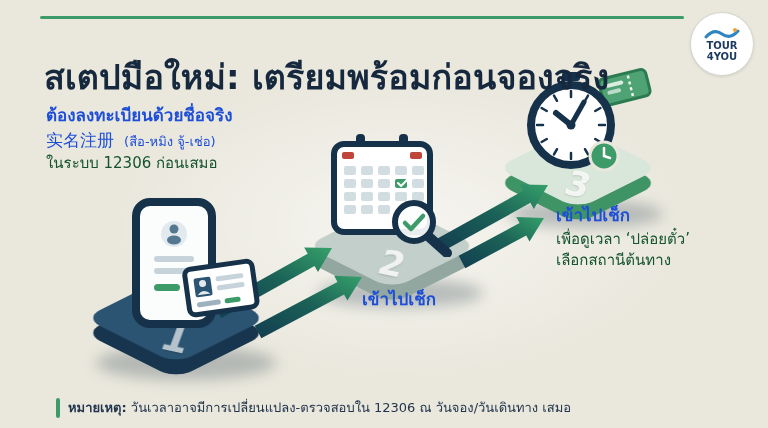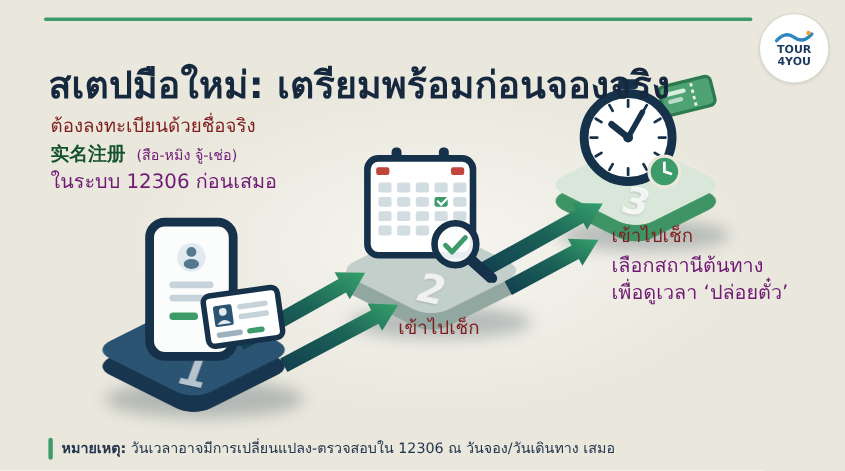--- a/index.html
+++ b/index.html
@@ -24,24 +24,24 @@
   }
   .logo{
     position:absolute; left:690px; top:12px; width:64px; height:64px;
     background:#ffffff; border:1px solid #d4d7cd; border-radius:50%;
     display:flex; flex-direction:column; align-items:center; justify-content:center;
     box-shadow:0 1px 3px rgba(0,0,0,.10); z-index:5;
   }
   .logo-text{ font-size:10px; font-weight:700; color:#1c3a5e; line-height:1.1; text-align:center; }
 
   .block{ position:absolute; z-index:4; line-height:1.4; white-space:nowrap; }
-  .b-head{ font-weight:400; font-size:17px; color:#7f1d1d; margin-bottom:1px; }
-  .b-cn{ font-weight:700; font-size:17px; color:#14532d; }
-  .b-ph{ font-size:13px; color:#701a75; margin-left:5px; }
-  .b-line{ font-size:18px; color:#701a75; }
+  .b-head{ font-weight:700; font-size:17px; color:#1d4ed8; margin-bottom:1px; }
+  .b-cn{ font-weight:400; font-size:17px; color:#1d4ed8; }
+  .b-ph{ font-size:13px; color:#1d4ed8; margin-left:5px; }
+  .b-line{ font-size:15px; color:#14532d; }
 
   .plat{ position:absolute; z-index:1; }
   .plat .face{
     position:absolute; left:0; top:0; width:100%; height:100%;
     border-radius:22px; transform:rotateX(60deg) rotateZ(45deg);
   }
   .plat .face.bottom{ top:15px; }
   .plat .num{
     position:absolute; left:0; right:0; text-align:center;
     font-weight:700; color:rgba(255,255,255,.82);
@@ -69,21 +69,21 @@
   .sh2{ left:318px; top:278px; width:165px; height:30px; }
   .sh3{ left:508px; top:200px; width:155px; height:28px; }
 
   .arrows{ position:absolute; left:0; top:0; width:768px; height:428px; z-index:2; pointer-events:none; }
   .ill{ position:absolute; z-index:3; }
   .ill-phone{ left:96px;  top:196px; }
   .ill-cal{   left:320px; top:132px; }
   .ill-clock{ left:514px; top:62px; }
 
   .footer{
-    position:absolute; left:44px; bottom:10px;
+    position:absolute; left:56px; bottom:10px;
     display:flex; align-items:center; gap:8px; z-index:4;
   }
   .footer-bar{ width:4px; height:20px; background:#3d9b6a; border-radius:2px; }
   .footer-text{ font-size:13px; color:#22354c; white-space:nowrap; }
   .footer-text b{ font-weight:700; }
 </style>
 </head>
 <body>
 
 <div class="canvas">
@@ -112,22 +112,22 @@
     </div>
     <div class="b-line">ในระบบ 12306 ก่อนเสมอ</div>
   </div>
 
   <div class="block" style="left:362px; top:288px;">
     <div class="b-head">เข้าไปเช็ก</div>
   </div>
 
   <div class="block" style="left:556px; top:204px;">
     <div class="b-head">เข้าไปเช็ก</div>
+    <div class="b-line">เพื่อดูเวลา ‘ปล่อยตั๋ว’</div>
     <div class="b-line">เลือกสถานีต้นทาง</div>
-    <div class="b-line">เพื่อดูเวลา ‘ปล่อยตั๋ว’</div>
   </div>
 
   <div class="plat-shadow sh1"></div>
   <div class="plat-shadow sh2"></div>
   <div class="plat-shadow sh3"></div>
 
   <div class="plat plat1">
     <div class="face bottom"></div>
     <div class="face top"></div>
     <div class="num">1</div>

